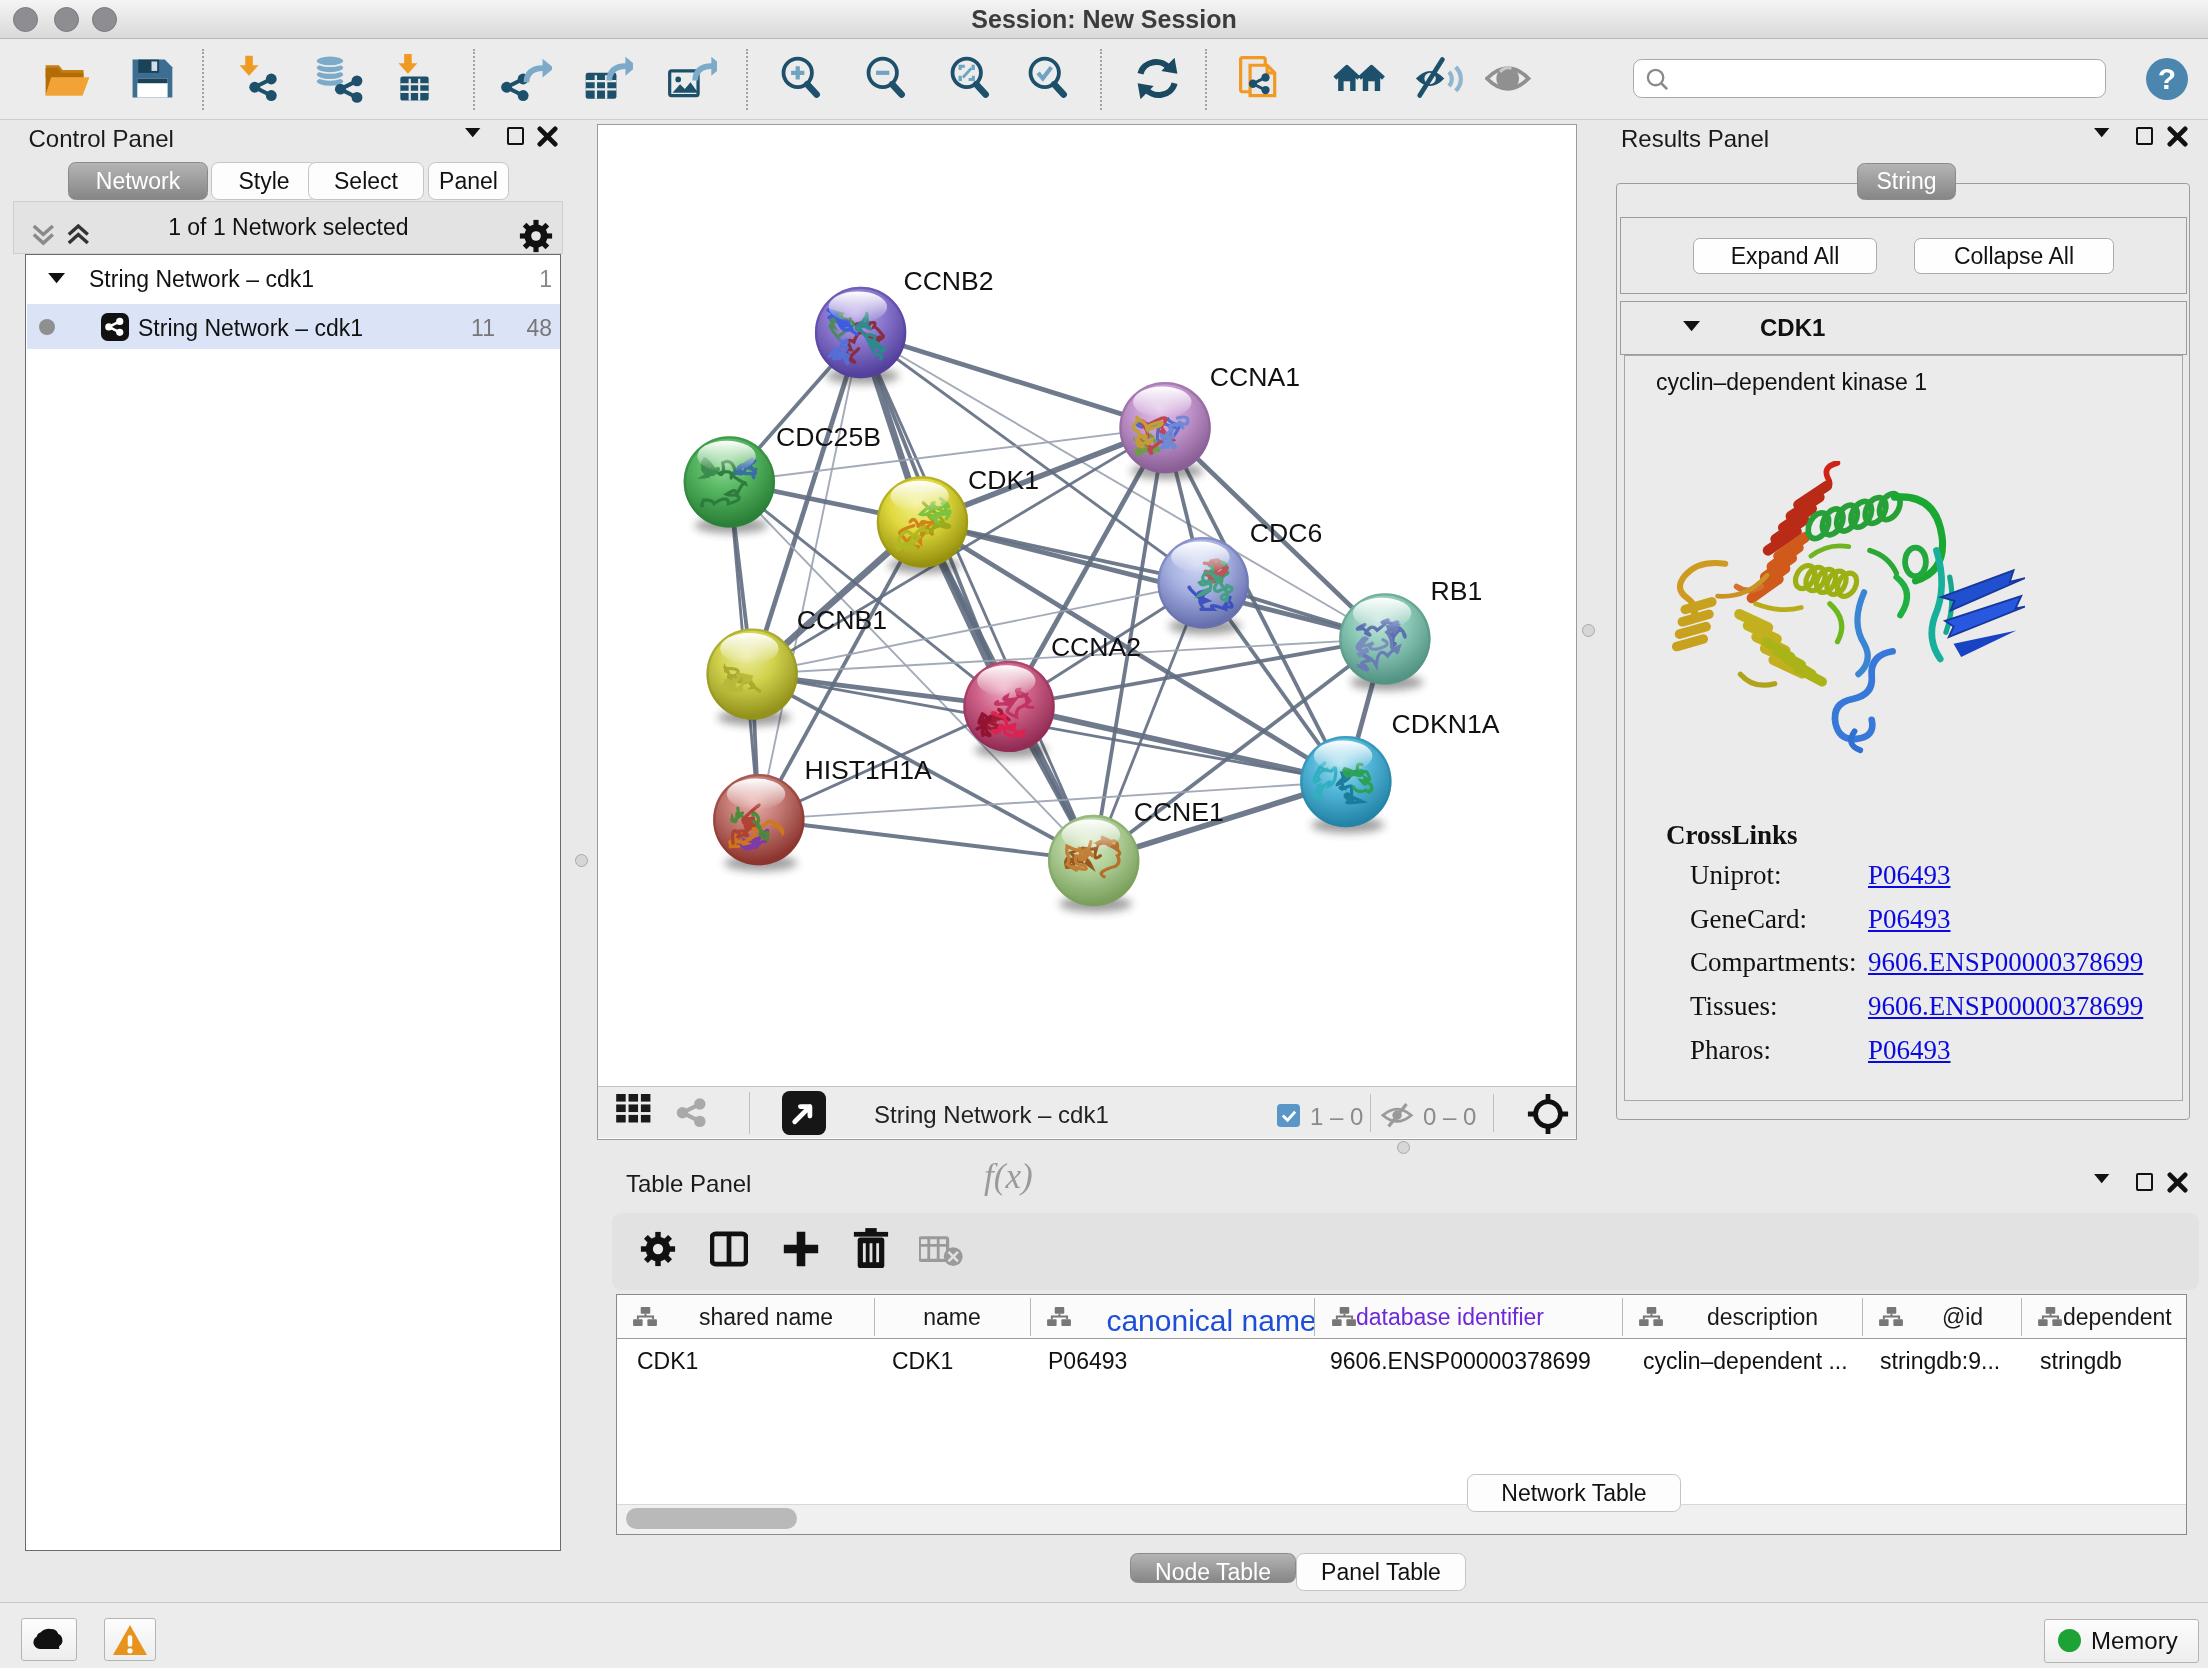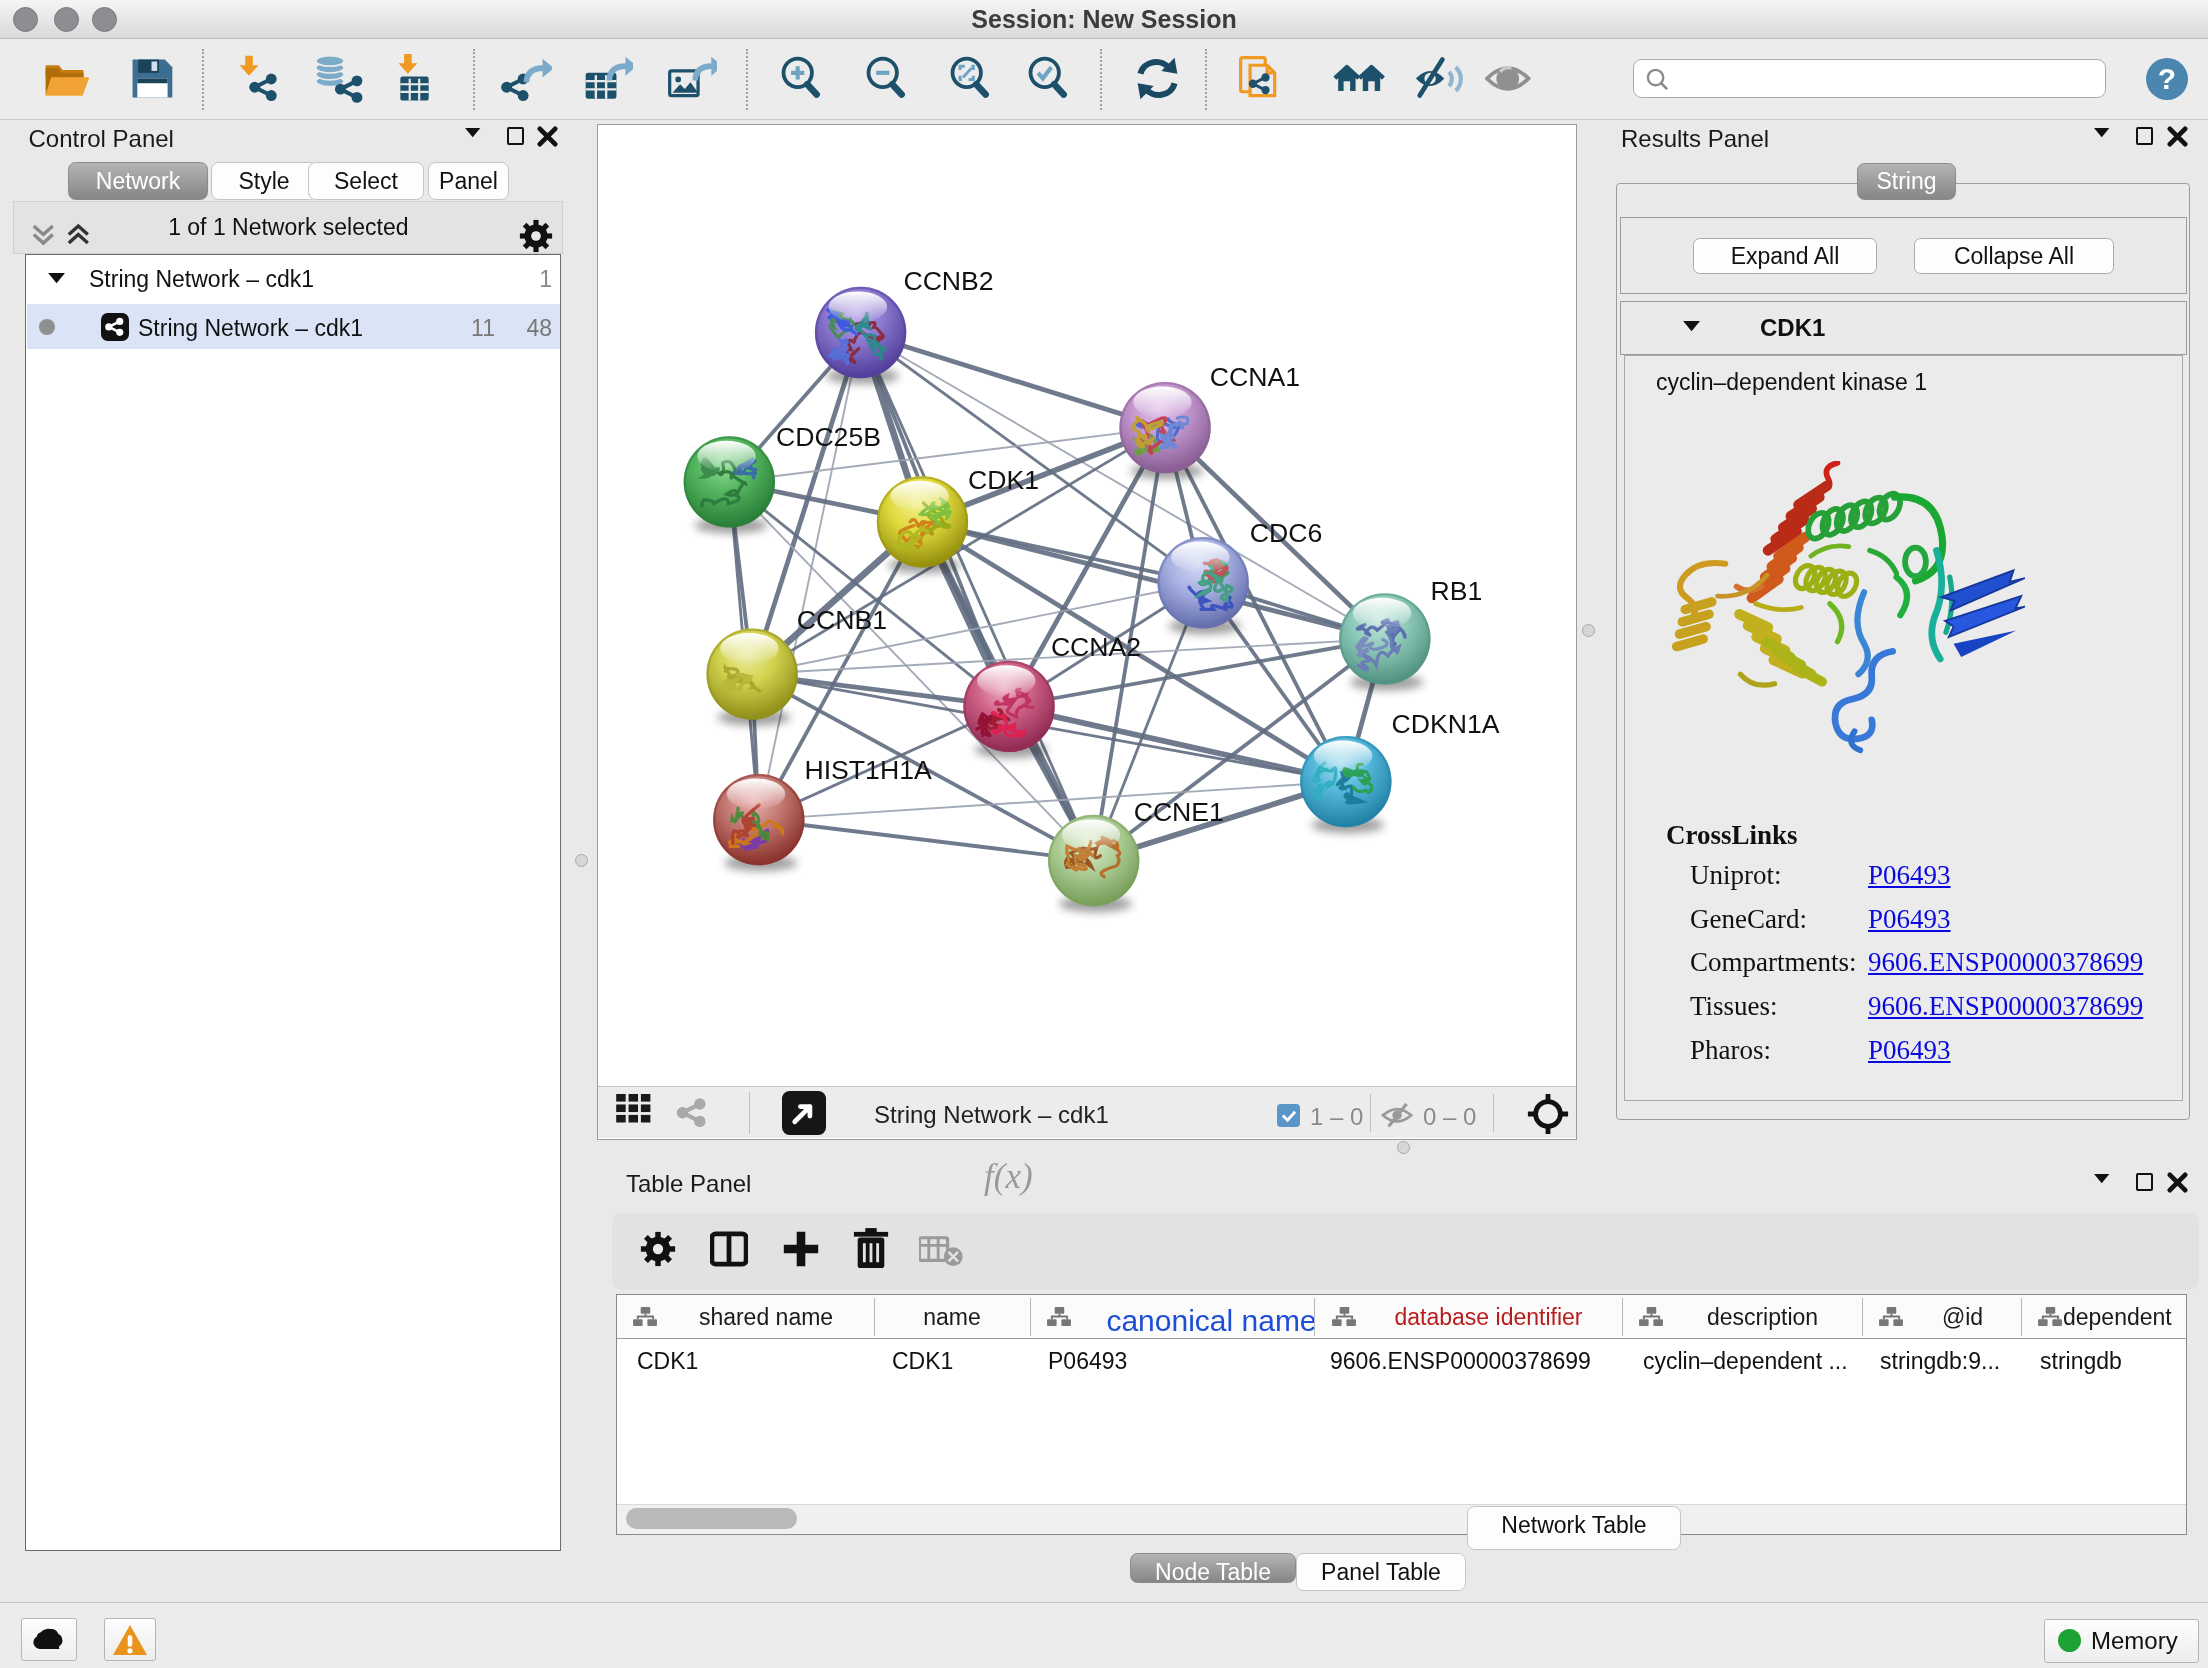--- a/index.html
+++ b/index.html
@@ -654,21 +654,21 @@
 <div class="abs" style="left:1090px;top:1304px;width:243px;text-align:center;font-size:30px;color:#1d4ed8;overflow:hidden;white-space:nowrap">canonical name</div>
 <div class="abs" style="left:1047px;top:1306px;width:24px;height:21px"><svg width="24" height="21" viewBox="0 0 25 22" style="">
       <g fill="#777">
         <rect x="8" y="1" width="10" height="7" rx="1"></rect>
         <rect x="0" y="14" width="10" height="7" rx="1"></rect>
         <rect x="15" y="14" width="10" height="7" rx="1"></rect>
         <path d="M13 8 v3 M5 14 v-3 h16 v3" stroke="#777" stroke-width="2" fill="none"></path>
       </g>
     </svg></div>
 <div class="abs" style="left:1314px;top:1298px;width:0;height:38px;border-left:1px solid #b9b9b9"></div>
-<div class="abs" style="left:1356px;top:1304px;width:265px;text-align:center;font-size:23px;color:#b91c1c;overflow:hidden;white-space:nowrap">database identifier</div>
+<div class="abs" style="left:1356px;top:1304px;width:265px;font-size:23px;color:#6d28d9;overflow:hidden;white-space:nowrap">database identifier</div>
 <div class="abs" style="left:1332px;top:1306px;width:24px;height:21px"><svg width="24" height="21" viewBox="0 0 25 22" style="">
       <g fill="#777">
         <rect x="8" y="1" width="10" height="7" rx="1"></rect>
         <rect x="0" y="14" width="10" height="7" rx="1"></rect>
         <rect x="15" y="14" width="10" height="7" rx="1"></rect>
         <path d="M13 8 v3 M5 14 v-3 h16 v3" stroke="#777" stroke-width="2" fill="none"></path>
       </g>
     </svg></div>
 <div class="abs" style="left:1622px;top:1298px;width:0;height:38px;border-left:1px solid #b9b9b9"></div>
 <div class="abs" style="left:1663px;top:1304px;width:199px;text-align:center;font-size:23px;color:#1a1a1a;overflow:hidden;white-space:nowrap">description</div>
@@ -704,21 +704,21 @@
 <div class="abs" style="left:892px;top:1348px;font-size:23px;color:#111">CDK1</div>
 <div class="abs" style="left:1048px;top:1348px;font-size:23px;color:#111">P06493</div>
 <div class="abs" style="left:1330px;top:1348px;font-size:23px;color:#111">9606.ENSP00000378699</div>
 <div class="abs" style="left:1643px;top:1348px;font-size:23px;color:#111">cyclin–dependent ...</div>
 <div class="abs" style="left:1880px;top:1348px;font-size:23px;color:#111">stringdb:9...</div>
 <div class="abs" style="left:2040px;top:1348px;font-size:23px;color:#111">stringdb</div>
 <div class="abs" style="left:617px;top:1504px;width:1569px;height:30px;background:#f0f0f0;border-top:1px solid #d8d8d8"></div>
 <div class="abs" style="left:626px;top:1508px;width:171px;height:21px;background:#b9b9b9;border-radius:10.5px"></div>
 <div class="tab tabsel" style="left:1130px;top:1553px;width:166px;height:30px;line-height:36px">Node Table</div>
 <div class="tab" style="left:1296px;top:1553px;width:170px;height:38px;line-height:36px">Panel Table</div>
-<div class="tab" style="left:1467px;top:1506px;width:214px;height:44px;line-height:36px">Network Table</div>
+<div class="tab" style="left:1467px;top:1474px;width:214px;height:38px;line-height:36px">Network Table</div>
 <div class="abs" style="left:0;top:1602px;width:2208px;height:67px;background:#ececec;border-top:1px solid #c6c6c6"></div>
 <div class="abs" style="left:21px;top:1618px;width:56px;height:43px;background:linear-gradient(#fdfdfd,#ededed);border:1px solid #b4b4b4;border-radius:2.9px"></div>
 <div class="abs" style="left:31px;top:1626px;width:36px;height:27px"><svg width="36" height="27" viewBox="0 0 38 28" style="">
       <path d="M10 24 a7 7 0 0 1 -1 -14 a9 9 0 0 1 17 -2 a6.5 6.5 0 0 1 3 12.5 l1 3.5 z" fill="#111"></path>
       <circle cx="12" cy="12" r="6" fill="#111"></circle>
       <circle cx="22" cy="10" r="7" fill="#111"></circle>
       <circle cx="28" cy="16" r="5" fill="#111"></circle>
       <rect x="8" y="16" width="22" height="8" rx="4" fill="#111"></rect>
     </svg></div>
 <div class="abs" style="left:104px;top:1618px;width:52px;height:43px;background:linear-gradient(#fdfdfd,#ededed);border:1px solid #b4b4b4;border-radius:2.9px"></div>

